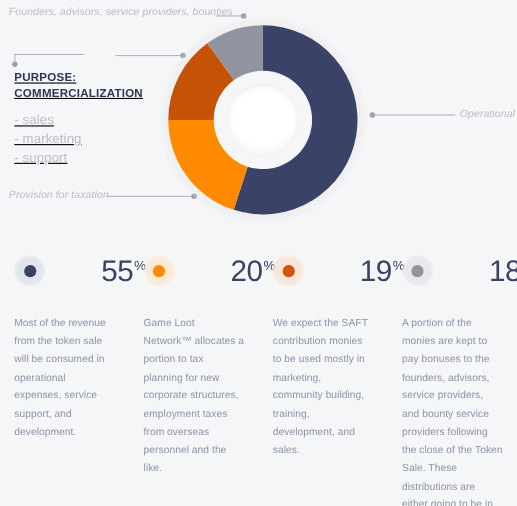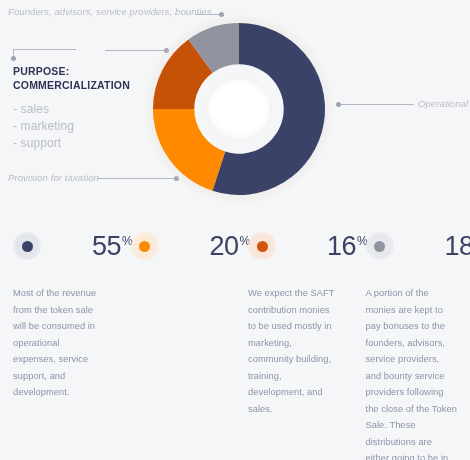--- a/index.html
+++ b/index.html
@@ -17,21 +17,21 @@
   #callout-founders{left:8px;top:6px;}
   #callout-taxation{left:8px;top:172px;}
   #callout-operational{left:418px;top:98px;}
 
   .leader{position:absolute;background:#b4b7c2;}
   .leader-h{height:1px;}
   .leader-v{width:1px;}
   .dot{position:absolute;width:5px;height:5px;border-radius:50%;background:#9ea2b0;}
 
   
-  #purpose-block{position:absolute;left:13px;top:65px;width:135px;}
+  #purpose-block{position:absolute;left:13px;top:65px;width:135px;text-decoration:underline;}
   #purpose-title{
     font-size:10.5px;font-weight:bold;color:#2e3456;
     line-height:13.5px;letter-spacing:.2px;margin:0 0 9px 0;
   }
   .purpose-item{
     font-size:12px;color:#b9bcc6;line-height:17px;letter-spacing:.1px;
   }
 
   
   #donut-wrap{position:absolute;left:146px;top:16px;width:186px;height:186px;}
@@ -123,28 +123,29 @@
     <div class="legend-col">
       <div class="legend-head">
         <div class="swatch" style="background: radial-gradient(circle, rgb(251, 234, 215) 0%, rgb(251, 234, 215) 52%, rgba(245, 246, 248, 0) 100%);">
           <div class="swatch-dot" style="background: rgb(255, 138, 0);"></div>
         </div>
         <div class="pct">
           <span class="pct-num">20</span>
           <span class="pct-sym">%</span>
         </div>
       </div>
+      <div class="legend-body">Game Loot Network™ allocates a portion to tax planning for new corporate structures, employment taxes from overseas personnel and the like.</div>
     </div>
     <div class="legend-col">
       <div class="legend-head">
         <div class="swatch" style="background: radial-gradient(circle, rgb(250, 229, 217) 0%, rgb(250, 229, 217) 52%, rgba(245, 246, 248, 0) 100%);">
           <div class="swatch-dot" style="background: rgb(210, 86, 10);"></div>
         </div>
         <div class="pct">
-          <span class="pct-num">16</span>
+          <span class="pct-num">19</span>
           <span class="pct-sym">%</span>
         </div>
       </div>
       <div class="legend-body">We expect the SAFT contribution monies to be used mostly in marketing, community building, training, development, and sales.</div>
     </div>
     <div class="legend-col">
       <div class="legend-head">
         <div class="swatch" style="background: radial-gradient(circle, rgb(232, 233, 237) 0%, rgb(232, 233, 237) 52%, rgba(245, 246, 248, 0) 100%);">
           <div class="swatch-dot" style="background: rgb(145, 147, 158);"></div>
         </div>

